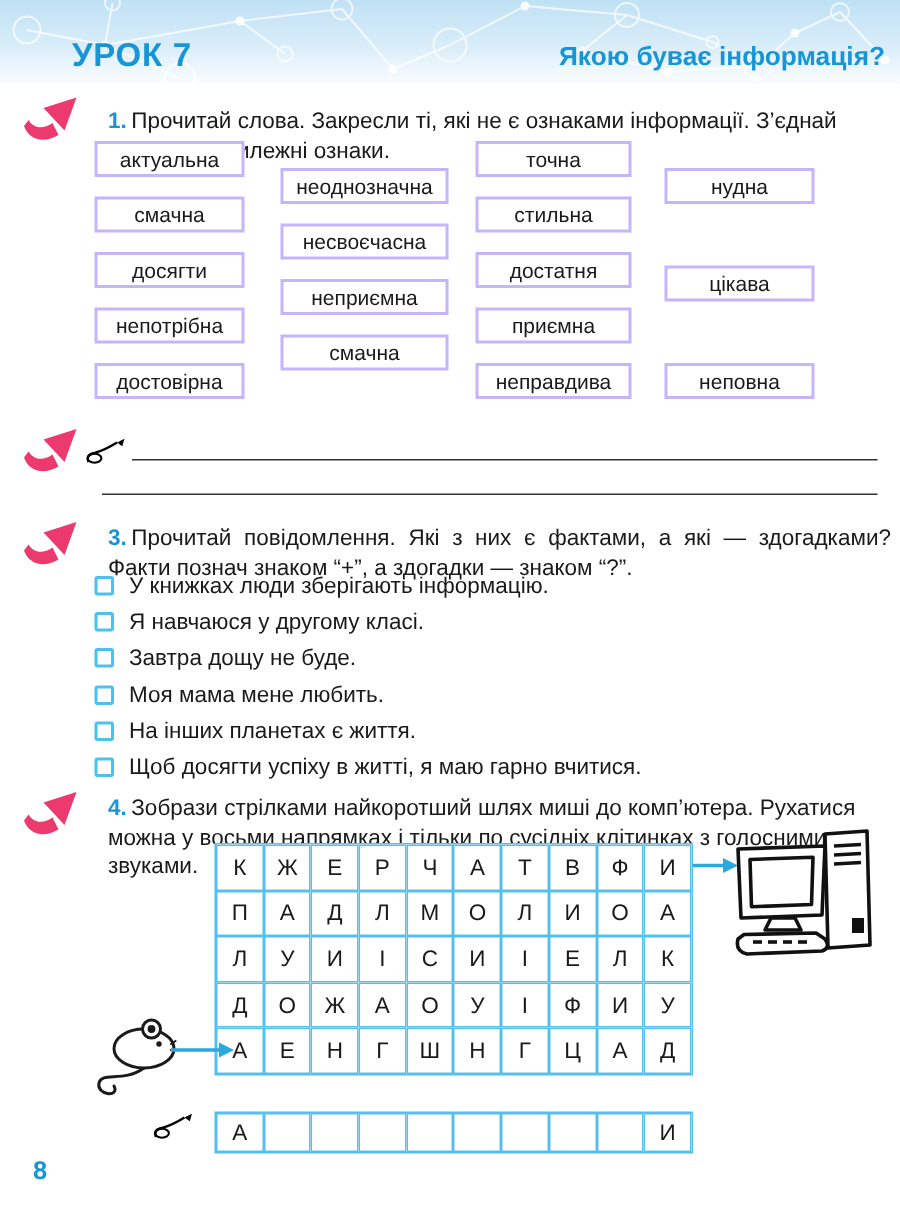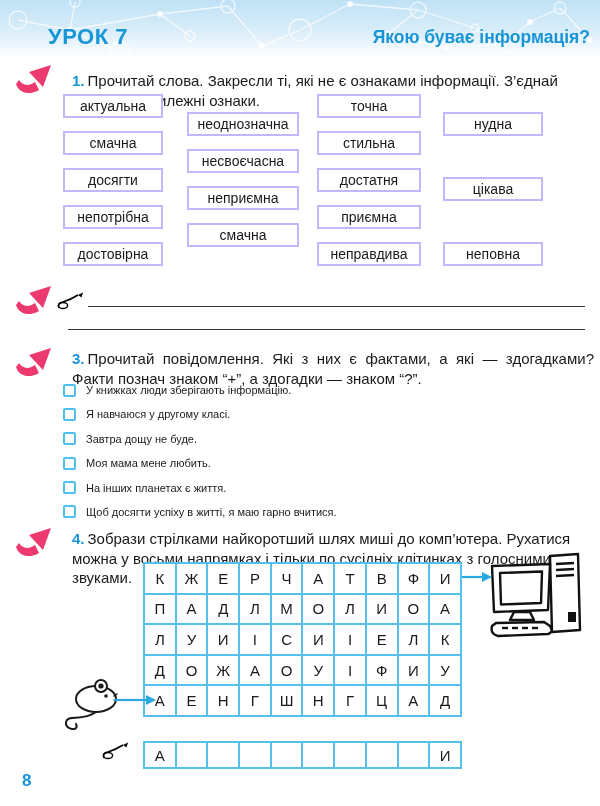--- a/index.html
+++ b/index.html
@@ -28,21 +28,21 @@
   .w4{width:100px;justify-content:space-between;}
   .wordbox{height:24px;box-sizing:border-box;border:2px solid #c4b5fd;background:#fff;
     display:flex;align-items:center;justify-content:center;font-size:14px;}
   
   .ansline{position:absolute;border-top:1.6px solid #333;height:0;}
   .pen{position:absolute;width:30px;height:22px;}
   
   .checklist{position:absolute;left:63px;top:381px;}
   .check-item{display:flex;align-items:center;height:18px;margin-bottom:6.4px;}
   .checkbox{width:13px;height:13px;box-sizing:border-box;border:2px solid #4cc0ee;border-radius:2px;background:#fff;margin-right:10px;flex:none;}
-  .check-text{font-size:11px;text-align:right;}
+  .check-text{font-size:15px;text-align:right;}
   
   .lettergrid{position:absolute;left:143px;top:562px;display:grid;
     grid-template-columns:repeat(10,31.7px);grid-auto-rows:30.6px;border:1px solid #55c0ec;background:#fff;}
   .gcell{border:1px solid #55c0ec;display:flex;align-items:center;justify-content:center;
     font-size:15px;color:#1a1a1a;background:#fff;}
   .answerrow{position:absolute;left:143px;top:741px;display:grid;
     grid-template-columns:repeat(10,31.7px);grid-auto-rows:26px;border:1px solid #55c0ec;background:#fff;}
   .sketch{position:absolute;}
   .carrow{position:absolute;}
   

